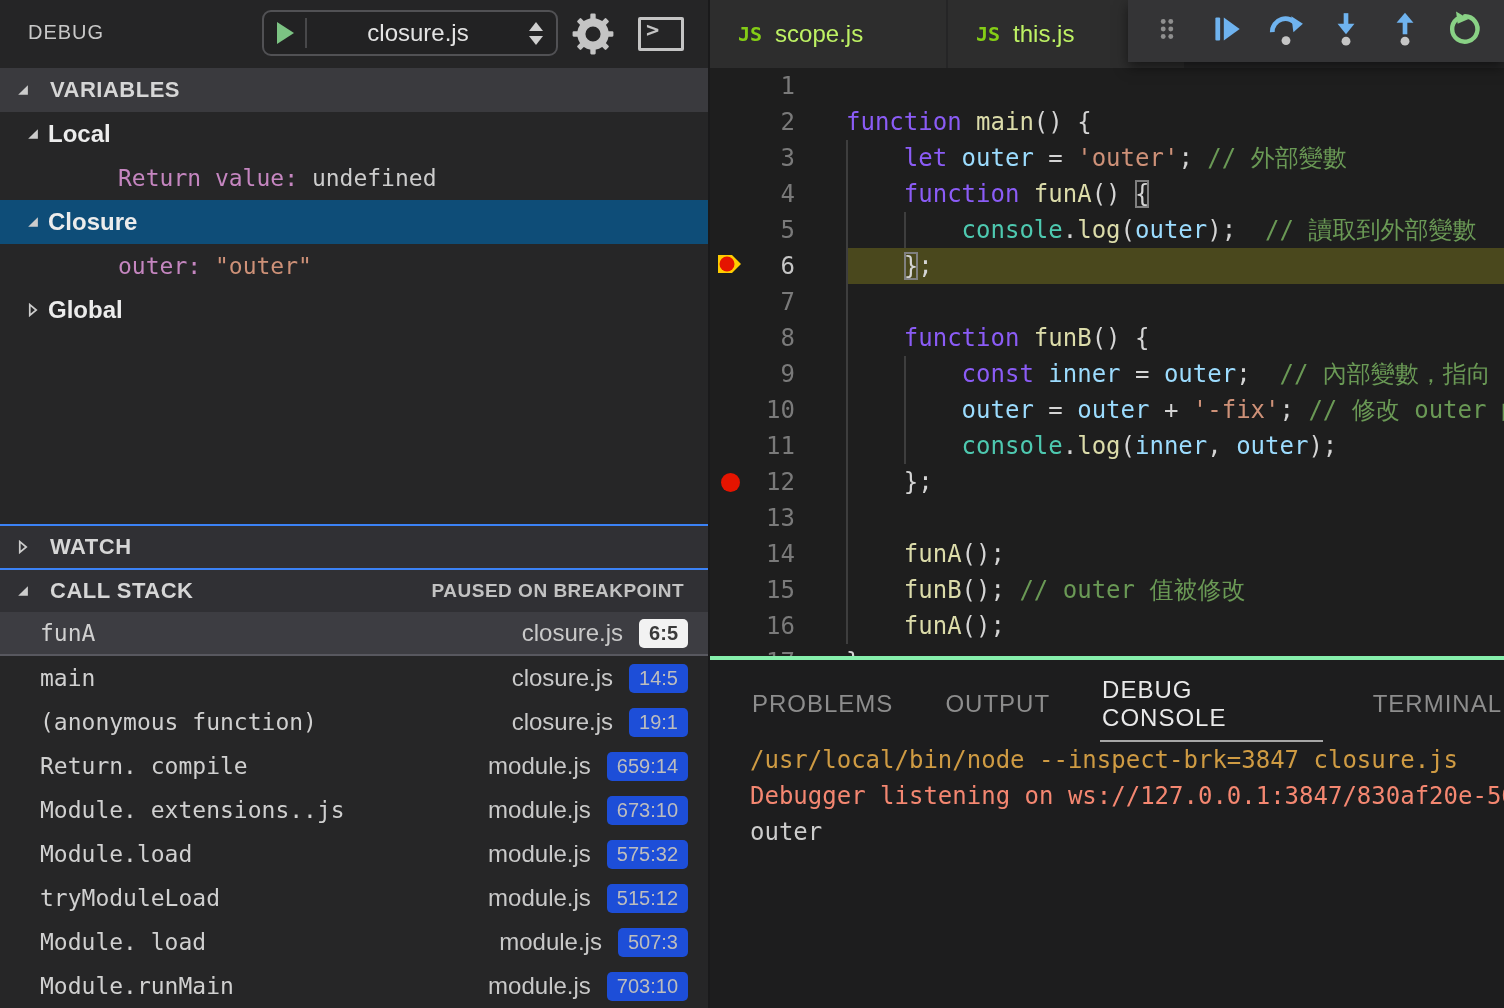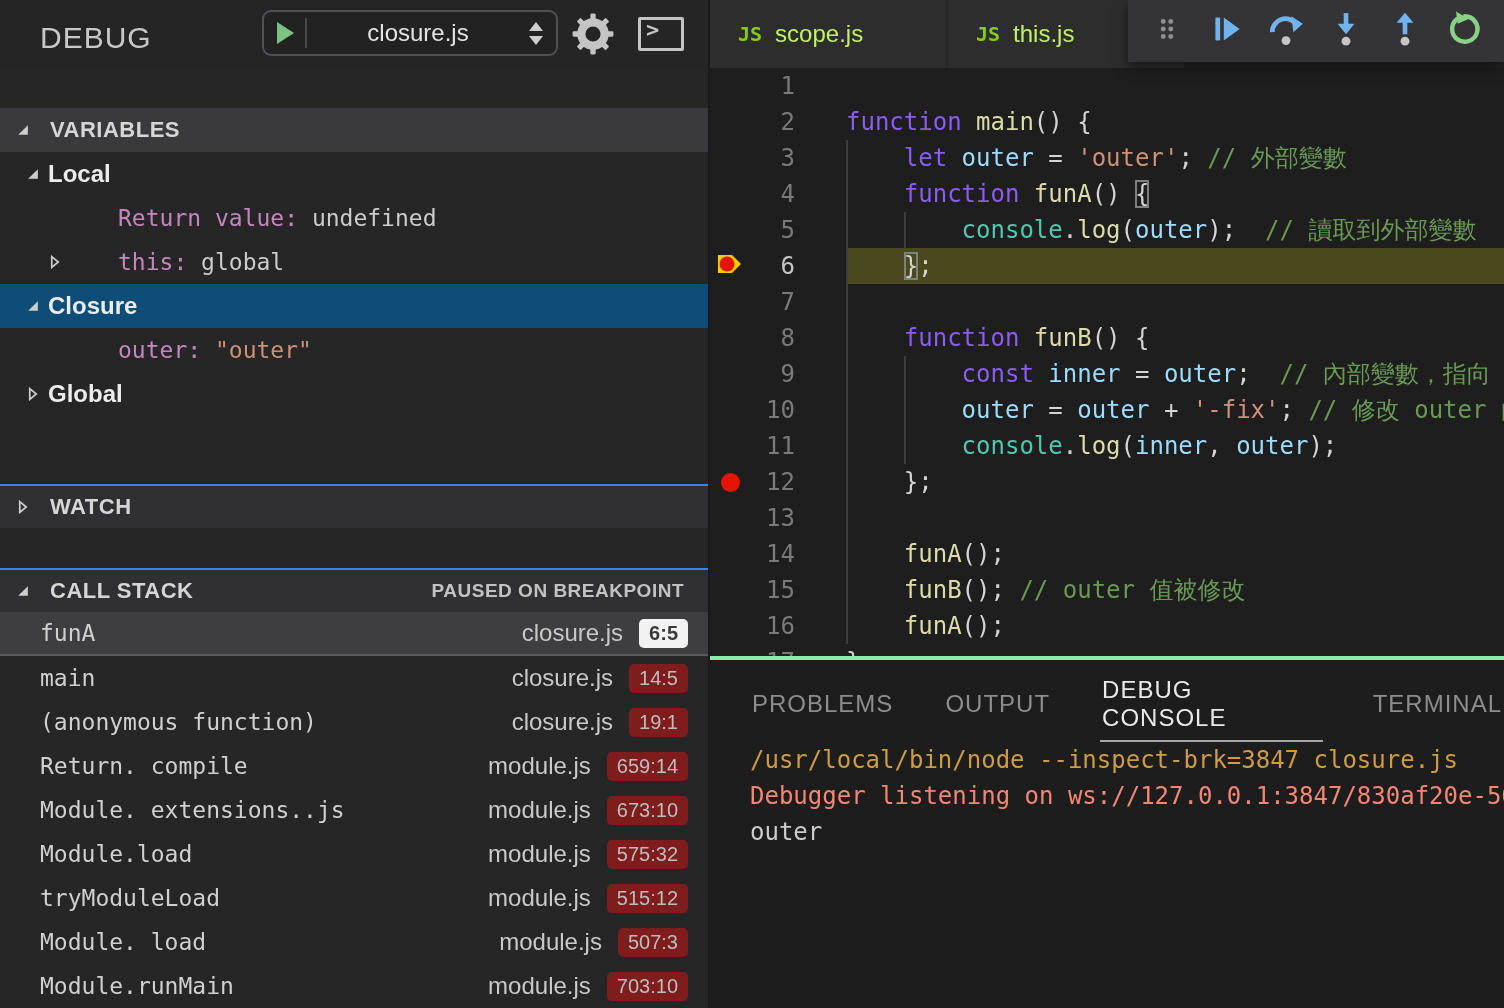--- a/index.html
+++ b/index.html
@@ -3,33 +3,33 @@
 <meta charset="utf-8">
 <style>
   * { box-sizing: border-box; margin: 0; padding: 0; }
   html,body { width:1504px; height:1008px; overflow:hidden; }
   body { background:#1e1e1e; font-family:"Liberation Sans", sans-serif; }
   .root { display:flex; width:1504px; height:1008px; }
 
   
   .sidebar { flex:0 0 710px; width:710px; background:#262627; display:flex; flex-direction:column; border-right:2px solid #1a1a1b; }
   .debug-header { flex:0 0 68px; background:#252526; position:relative; }
-  .debug-title { position:absolute; left:40px; top:21px; font-size:30px; letter-spacing:1px; color:#c8c8c8; }
+  .debug-title { position:absolute; left:28px; top:21px; font-size:20px; letter-spacing:1px; color:#c8c8c8; }
   .launch-pill { position:absolute; left:262px; top:10px; width:296px; height:46px; border:2px solid #515154; border-radius:9px; background:#222223; display:flex; align-items:center; }
   .play-triangle { width:0; height:0; border-left:17px solid #7cc383; border-top:11px solid transparent; border-bottom:11px solid transparent; margin-left:13px; }
   .pill-sep { width:2px; height:30px; background:#48484a; margin-left:11px; }
   .launch-label { flex:1; text-align:center; color:#e3e3e3; font-size:24px; }
   .spinner { margin-right:13px; display:flex; flex-direction:column; gap:5px; }
   .spin-up { width:0;height:0; border-left:7px solid transparent; border-right:7px solid transparent; border-bottom:9px solid #cfcfcf; }
   .spin-down { width:0;height:0; border-left:7px solid transparent; border-right:7px solid transparent; border-top:9px solid #cfcfcf; }
   .gear-btn { position:absolute; left:572px; top:13px; width:42px; height:42px; }
   .console-btn { position:absolute; left:638px; top:17px; width:46px; height:34px; border:3px solid #c4c4c4; border-radius:2px; }
   .console-gt { position:absolute; left:5px; top:-3px; color:#c4c4c4; font:bold 22px "DejaVu Sans Mono", monospace; }
 
-  .section-header { flex:0 0 44px; height:44px; display:flex; align-items:center; padding-left:16px; font-weight:bold; font-size:22px; color:#d6d6d6; letter-spacing:.5px;margin-top:40px; }
+  .section-header { flex:0 0 44px; height:44px; display:flex; align-items:center; padding-left:16px; font-weight:bold; font-size:22px; color:#d6d6d6; letter-spacing:.5px; }
   #variables-header { background:#3a3a3e; }
   #watch-header, #callstack-header { background:#303034; border-top:2px solid #3b82f6; }
   .section-header .twistie { margin-right:12px; }
   .cs-status { margin-left:auto; margin-right:24px; font-size:19px; font-weight:bold; color:#c2c2c2; letter-spacing:.5px; }
 
   .twistie { width:22px; flex:0 0 22px; display:inline-flex; align-items:center; }
   .var-row { height:44px; flex:0 0 44px; display:flex; align-items:center; padding-left:26px; white-space:pre; }
   .var-row.child { padding-left:48px; }
   .var-row.leaf { padding-left:48px; }
   .var-row.selected { background:#0e4d78; }
@@ -38,21 +38,21 @@
   .seg-name { color:#c586c0;margin-left:48px; }
   .seg-plain { color:#cccccc; }
   .seg-string { color:#ce9178; }
 
   .sidebar-spacer { flex:1 1 auto; }
 
   .stack-row { height:44px; flex:0 0 44px; display:flex; align-items:center; padding:0 20px 0 40px; }
   .stack-row.current { background:#3d3d42; border-bottom:2px solid #58585f; }
   .stack-name { flex:1; font-family:"DejaVu Sans Mono", monospace; font-size:23px; color:#d0d0d0; white-space:pre; overflow:hidden; }
   .stack-file { font-size:24px; color:#c9c9c9; margin-right:16px; white-space:nowrap; }
-  .stack-badge { font-size:20px; color:#bdbdbd; background:#7f1d1d; padding:3px 10px; border-radius:5px; white-space:nowrap; }
+  .stack-badge { font-size:20px; color:#bdbdbd; background:#1d4ed8; padding:3px 10px; border-radius:5px; white-space:nowrap; }
   .stack-badge.current { background:#f2f2f2; color:#3a3a3a; font-weight:bold; }
 
   
   .main { flex:1; display:flex; flex-direction:column; min-width:0; }
   .tabbar { flex:0 0 68px; background:#252526; display:flex; position:relative; }
   .tab { width:238px; flex:0 0 238px; background:#2d2d2d; border-right:2px solid #252526; display:flex; align-items:center; padding-left:28px; gap:13px; }
   .tab-js { color:#84cc16; font:bold 20px "DejaVu Sans Mono", monospace; }
   .tab-label { color:#bef264; font-size:24px; }
   .debug-toolbar { position:absolute; left:418px; top:0; width:376px; height:62px; background:#343436; box-shadow:0 5px 12px rgba(0,0,0,.5); display:flex; align-items:center; justify-content:space-evenly; z-index:10; }
   .tool-btn { width:40px; height:40px; display:flex; align-items:center; justify-content:center; }
@@ -124,23 +124,20 @@
           </svg>
       </span>
       <span>VARIABLES</span>
     </div>
 
     <div id="variables-rows">
         <div class="var-row scope"><span class="twistie"><svg width="14" height="14" viewBox="0 0 13 13">
               <polygon points="11,2 11,11 2,11" fill="#cccccc"></polygon>
             </svg></span><span class="scope-label">Local</span></div>
         <div class="var-row leaf"><span class="twistie"></span><span class="seg seg-name">Return value: </span><span class="seg seg-plain">undefined</span></div>
-        <div class="var-row child"><span class="twistie"><svg width="14" height="14" viewBox="0 0 13 13">
-              <polygon points="3.5,1.5 9.5,6.5 3.5,11.5" fill="none" stroke="#cccccc" stroke-width="1.6"></polygon>
-            </svg></span><span class="seg seg-name">this: </span><span class="seg seg-plain">global</span></div>
         <div class="var-row scope selected"><span class="twistie"><svg width="14" height="14" viewBox="0 0 13 13">
               <polygon points="11,2 11,11 2,11" fill="#cccccc"></polygon>
             </svg></span><span class="scope-label">Closure</span></div>
         <div class="var-row leaf"><span class="twistie"></span><span class="seg seg-name">outer: </span><span class="seg seg-string">"outer"</span></div>
         <div class="var-row scope"><span class="twistie"><svg width="14" height="14" viewBox="0 0 13 13">
               <polygon points="3.5,1.5 9.5,6.5 3.5,11.5" fill="none" stroke="#cccccc" stroke-width="1.6"></polygon>
             </svg></span><span class="scope-label">Global</span></div>
       </div>
 
     <div class="sidebar-spacer"></div>

